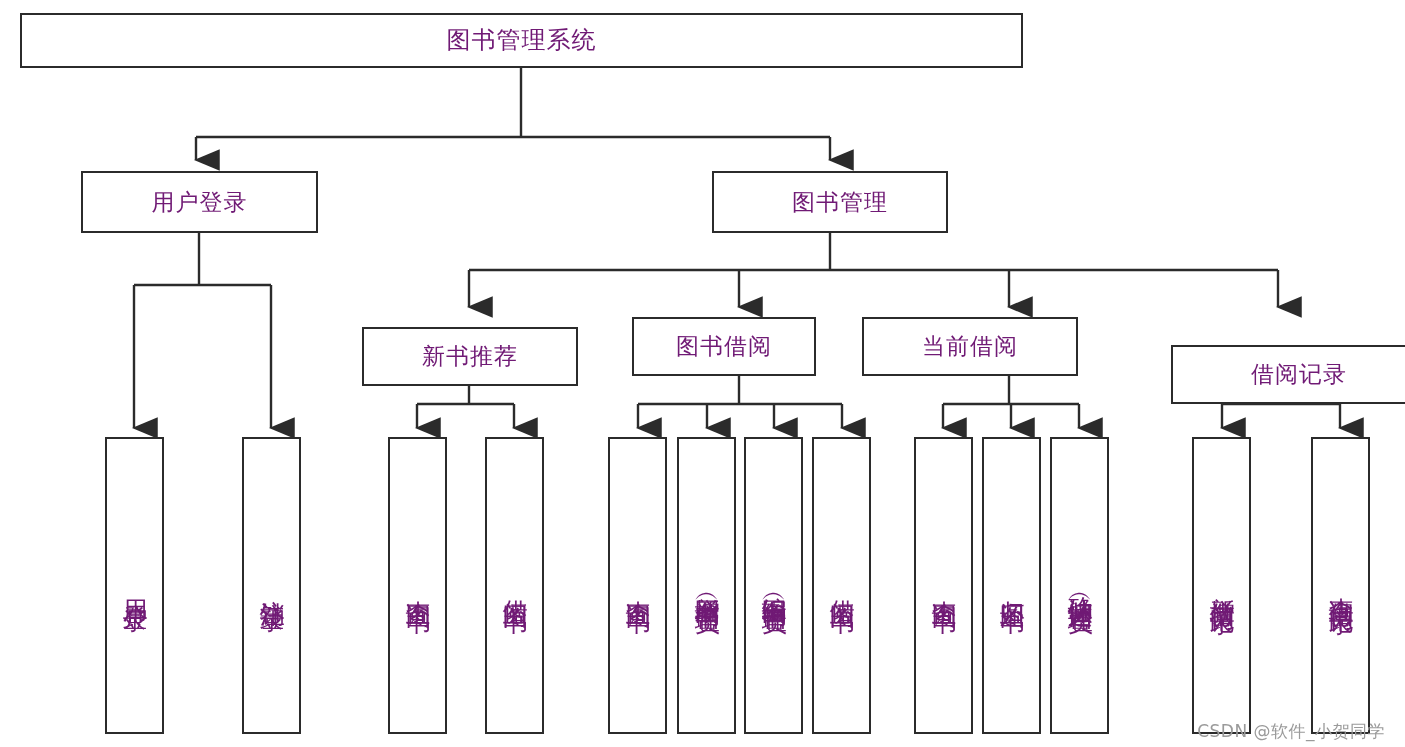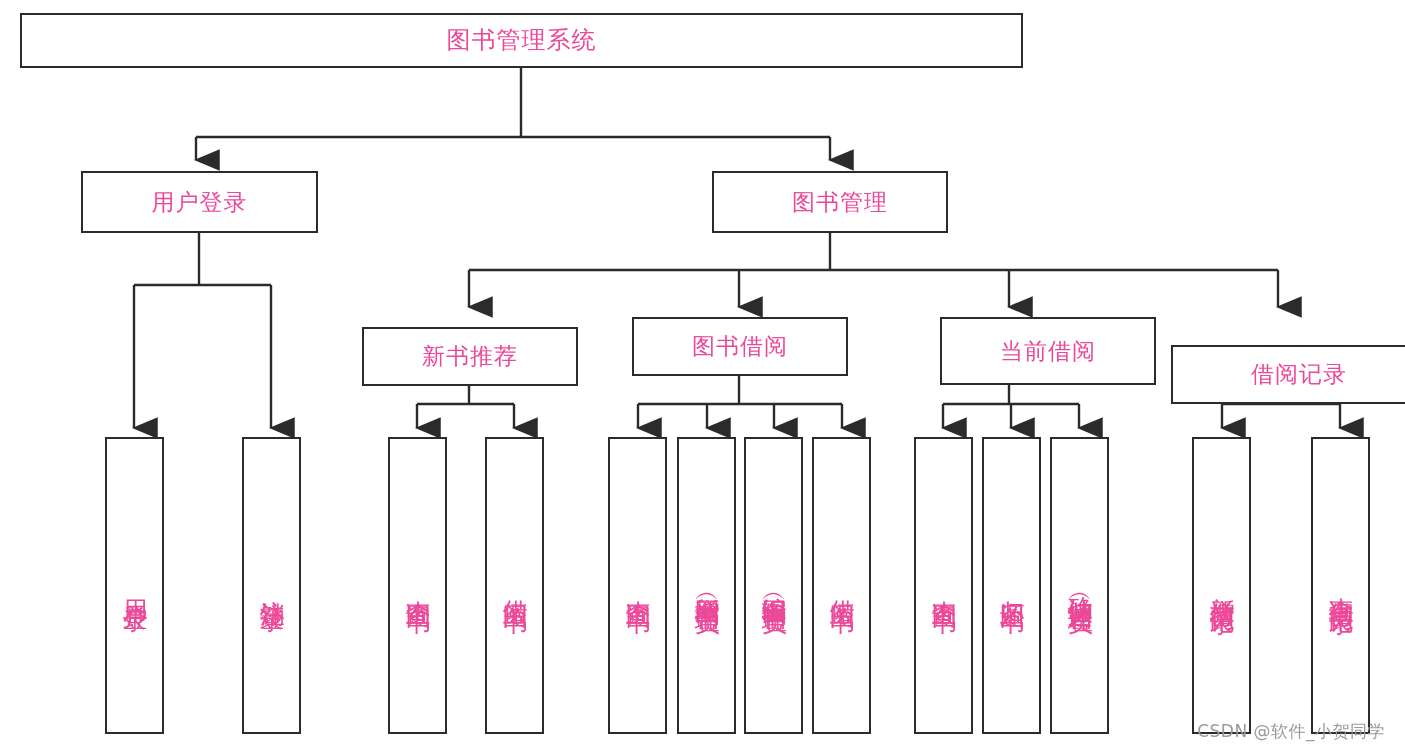--- a/index.html
+++ b/index.html
@@ -35,21 +35,21 @@
     display: flex;
     align-items: center;
     justify-content: center;
     text-align: center;
     overflow: hidden;
   }
   .node .node-label {
     display: block;
     line-height: 1.16;
     letter-spacing: 0.5px;
-    color: #ec4899;
+    color: #701a75;
   }
   
   .node.h .node-label {
     writing-mode: horizontal-tb;
     font-size: 23px;
     letter-spacing: 1px;
   }
   .node.h.root .node-label {
     font-size: 24px;
   }
@@ -143,25 +143,25 @@
   </div>
 
   <div class="node h" style="left:712px; top:171px; width:236px; height:62px;padding-left:20px;">
     <span class="node-label">图书管理</span>
   </div>
 
   <div class="node h" style="left:362px; top:327px; width:216px; height:59px;">
     <span class="node-label">新书推荐</span>
   </div>
 
-  <div class="node h" style="left:632px; top:317px; width:216px; height:59px;">
+  <div class="node h" style="left:632px; top:317px; width:184px; height:59px;">
     <span class="node-label">图书借阅</span>
   </div>
 
-  <div class="node h" style="left:940px; top:317px; width:216px; height:68px;">
+  <div class="node h" style="left:862px; top:317px; width:216px; height:59px;">
     <span class="node-label">当前借阅</span>
   </div>
 
   <div class="node h" style="left:1171px; top:317px; width:256px; height:59px;margin-top:28px;">
     <span class="node-label">借阅记录</span>
   </div>
 
   <div class="node v" style="left:105px; top:437px; width:59px; height:297px;">
     <span class="node-label">用户登录</span>
   </div>

